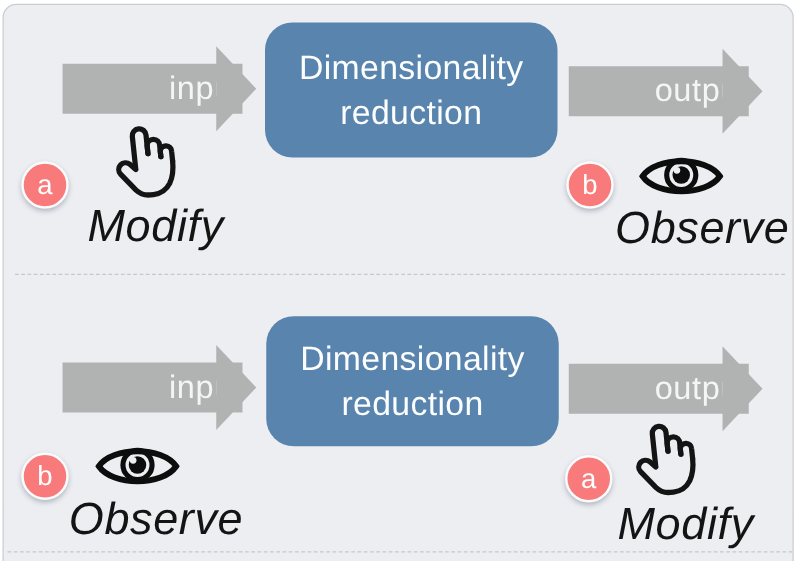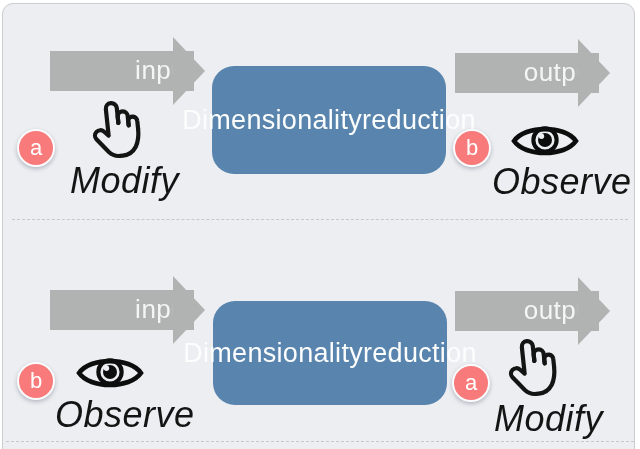--- a/index.html
+++ b/index.html
@@ -46,24 +46,23 @@
     color:#f4f5f4;font-size:26px;letter-spacing:.5px;line-height:1;
     padding-bottom:3px;
   }
   .arrow.in-top{left:50px;top:37px;}
   .arrow.out-top{left:455px;top:39px;}
   .arrow.in-bot{left:50px;top:276px;}
   .arrow.out-bot{left:455px;top:277px;}
 
   .dr-box{
     position:absolute;width:234px;background:var(--box);border-radius:22px;
-    color:#fcfdfd;display:flex;flex-direction:row;align-items:center;justify-content:center;
+    color:#fcfdfd;display:flex;flex-direction:column;align-items:center;justify-content:center;
     font-size:27px;line-height:36px;letter-spacing:.3px;font-weight:500;
     text-align:center;
-    margin-top:48px;
   }
   .dr-box.top{left:212px;top:18px;height:108px;}
   .dr-box.bot{left:213px;top:253px;height:104px;}
 
   .badge{
     position:absolute;width:34px;height:34px;border-radius:50%;
     background:var(--badge);border:2px solid #fafbfc;box-sizing:content-box;
     display:flex;align-items:center;justify-content:center;
     color:#ffffff;font-size:22px;line-height:1;padding-bottom:0;
     box-shadow:0 2px 4px rgba(110,115,130,.45);

